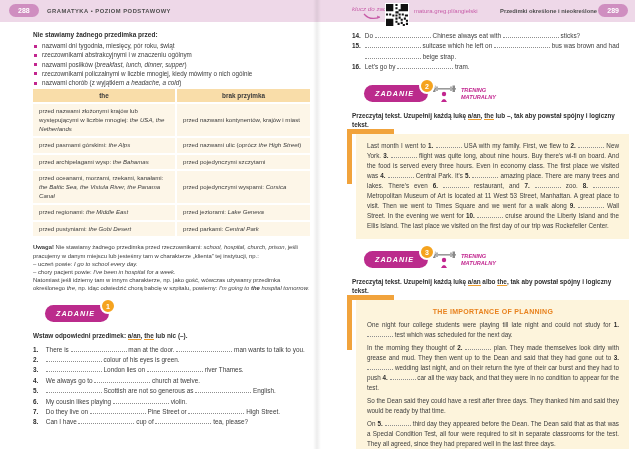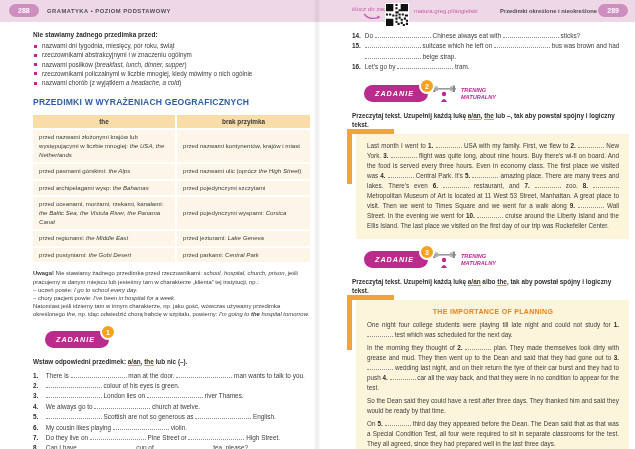--- a/index.html
+++ b/index.html
@@ -96,21 +96,20 @@
 
     <p class="rules-title">Nie stawiamy żadnego przedimka przed:</p>
     <ul class="rules">
         <li><span class="bullet"></span><span>nazwami dni tygodnia, miesięcy, pór roku, świąt</span></li>
         <li><span class="bullet"></span><span>rzeczownikami abstrakcyjnymi i w znaczeniu ogólnym</span></li>
         <li><span class="bullet"></span><span>nazwami posiłków (</span><span class="it">breakfast, lunch, dinner, supper</span><span>)</span></li>
         <li><span class="bullet"></span><span>rzeczownikami policzalnymi w liczbie mnogiej, kiedy mówimy o nich ogólnie</span></li>
         <li><span class="bullet"></span><span>nazwami chorób (z wyjątkiem </span><span class="it">a headache, a cold</span><span>)</span></li>
       </ul>
 
-    <div class="geo-heading">PRZEDIMKI W WYRAŻENIACH GEOGRAFICZNYCH</div>
 
     <table class="geo">
       <thead>
         <tr>
           <th>the</th>
           <th>brak przyimka</th>
         </tr>
       </thead>
       <tbody>
           <tr>

